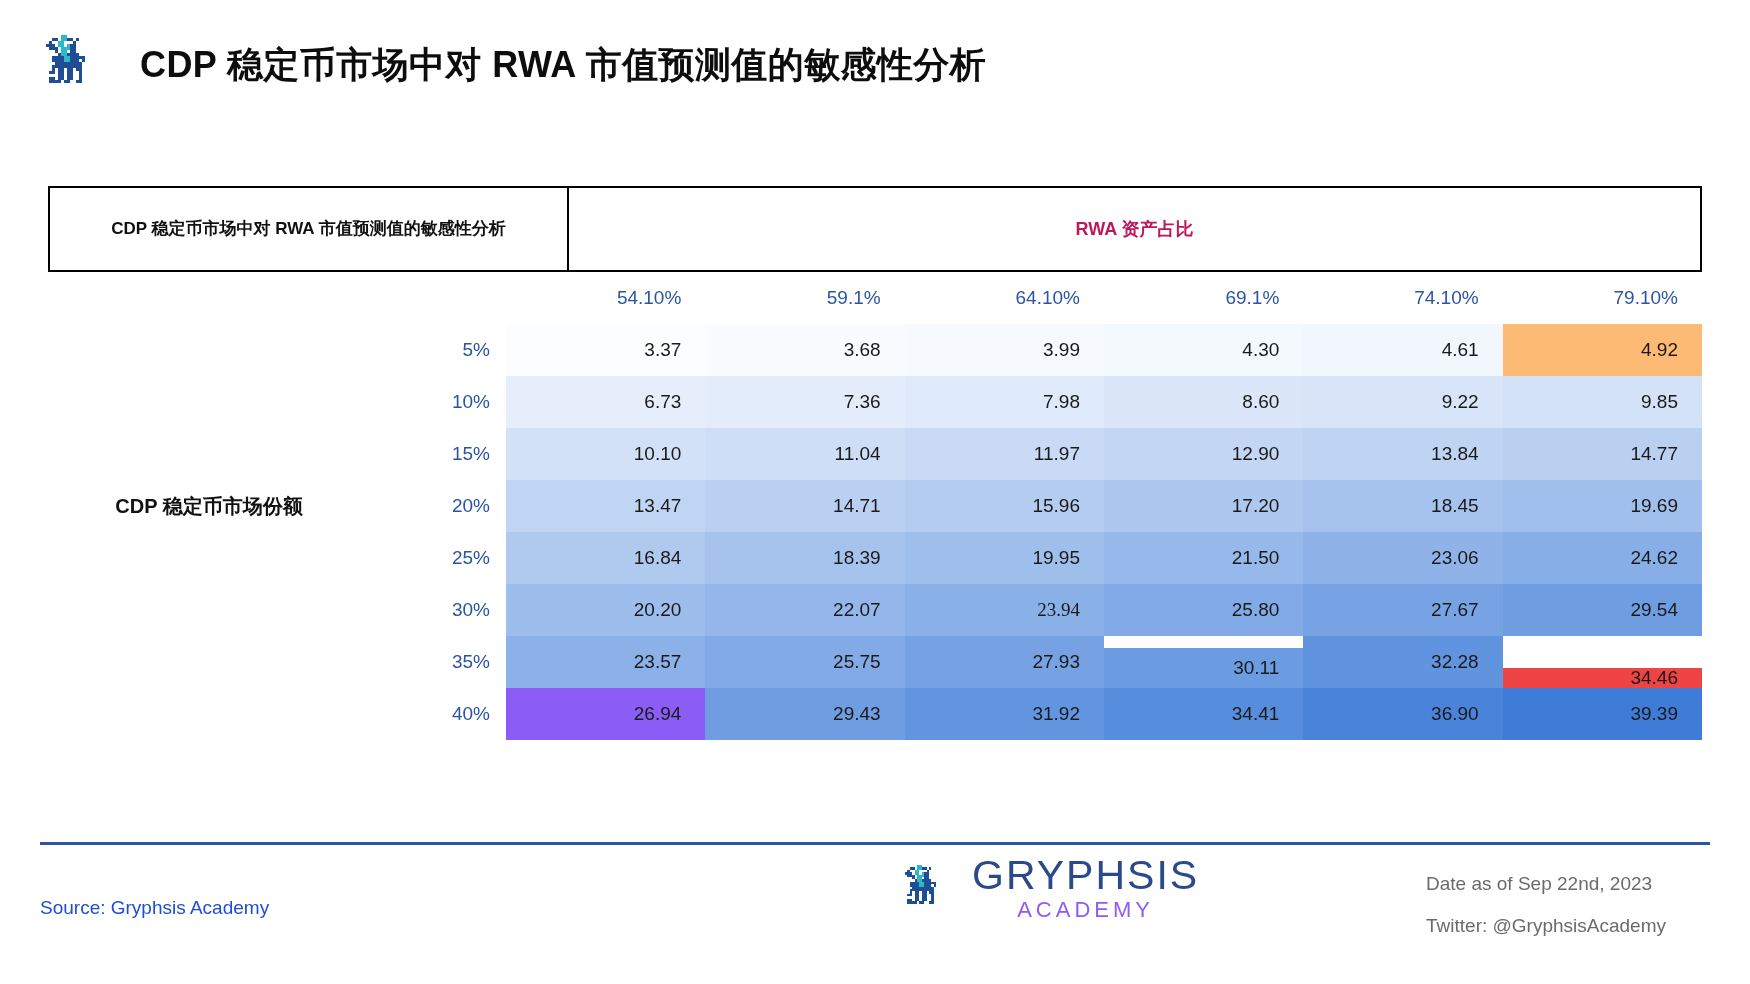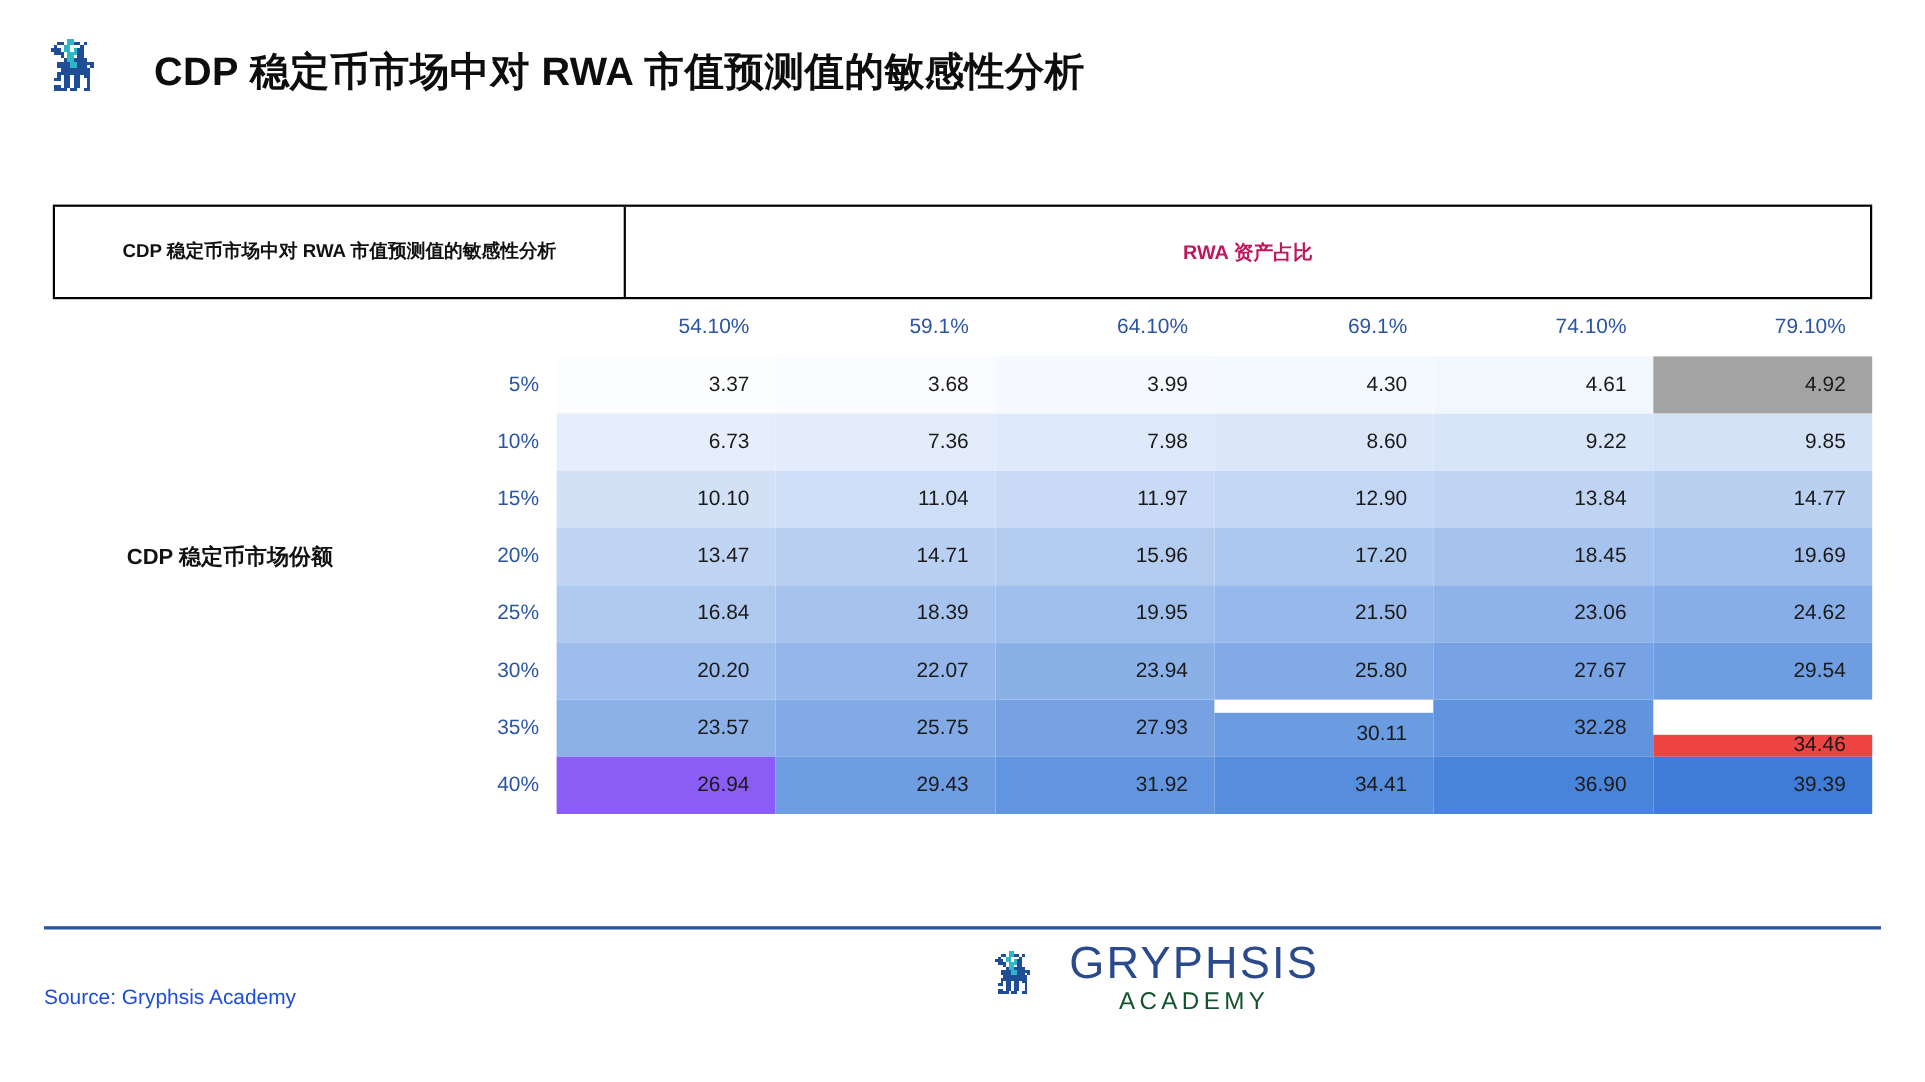--- a/index.html
+++ b/index.html
@@ -67,21 +67,21 @@
   .grid-inner { margin-left:322px; }
 
   
   .footer-rule { position:absolute; left:40px; top:842px; width:1670px; height:3px; background:#2b55a3; }
   .footer { position:absolute; left:0; top:845px; width:100%; height:139px; }
   .src { position:absolute; left:40px; top:52px; font-size:19px; color:#1d4ed8; }
   .foot-logo { position:absolute; left:900px; top:10px; display:flex; align-items:center; }
   .foot-logo-mark { width:58px; height:58px; }
   .foot-logo-text { margin-left:14px; }
   .gryphsis { font-size:41px; color:#2b4a8b; letter-spacing:2px; line-height:.98; font-weight:400; }
-  .academy { font-size:22px; color:#14532d; letter-spacing:4px; text-align:center; margin-top:2px; }
+  .academy { font-size:22px; color:#8b5cf6; letter-spacing:4px; text-align:center; margin-top:2px; }
   .meta { position:absolute; right:42px; top:28px; text-align:left; }
   .meta div { font-size:19px; color:#6b6b6b; margin-bottom:20px; white-space:nowrap; }
 </style>
 </head>
 <body>
 
 <div class="slide">
 
   <div class="header">
     <svg class="logo-mark" viewBox="0 0 24 24" shape-rendering="crispEdges">
@@ -143,21 +143,21 @@
           <div class="cell-colhdr">79.10%</div>
         </div>
 
         <div class="grid-row">
           <div class="cell-rowlabel">5%</div>
           <div class="cell-val" style="background: rgb(251, 253, 255);">3.37</div>
           <div class="cell-val" style="background: rgb(249, 251, 255);">3.68</div>
           <div class="cell-val" style="background: rgb(246, 250, 254);">3.99</div>
           <div class="cell-val" style="background: rgb(244, 249, 254);">4.30</div>
           <div class="cell-val" style="background: rgb(242, 247, 253);">4.61</div>
-          <div class="cell-val" style="background: #a3a3a3;">4.92</div>
+          <div class="cell-val" style="background: #fdba74;">4.92</div>
         </div>
 
         <div class="grid-row">
           <div class="cell-rowlabel">10%</div>
           <div class="cell-val" style="background: rgb(230, 238, 251);">6.73</div>
           <div class="cell-val" style="background: rgb(226, 236, 250);">7.36</div>
           <div class="cell-val" style="background: rgb(222, 234, 249);">7.98</div>
           <div class="cell-val" style="background: rgb(219, 231, 248);">8.60</div>
           <div class="cell-val" style="background: rgb(216, 229, 248);">9.22</div>
           <div class="cell-val" style="background: rgb(212, 226, 247);">9.85</div>
@@ -190,21 +190,21 @@
           <div class="cell-val" style="background: rgb(158, 190, 236);">19.95</div>
           <div class="cell-val" style="background: rgb(150, 184, 234);">21.50</div>
           <div class="cell-val" style="background: rgb(143, 179, 233);">23.06</div>
           <div class="cell-val" style="background: rgb(135, 174, 231);">24.62</div>
         </div>
 
         <div class="grid-row">
           <div class="cell-rowlabel">30%</div>
           <div class="cell-val" style="background: rgb(157, 189, 236);">20.20</div>
           <div class="cell-val" style="background: rgb(148, 182, 234);">22.07</div>
-          <div class="cell-val" style="background: rgb(138, 176, 232);">23.94</div>
+          <div class="cell-val" style="background: rgb(138, 176, 232); font-family: Liberation Serif, serif;">23.94</div>
           <div class="cell-val" style="background: rgb(129, 170, 230);">25.80</div>
           <div class="cell-val" style="background: rgb(119, 163, 228);">27.67</div>
           <div class="cell-val" style="background: rgb(110, 157, 226);">29.54</div>
         </div>
 
         <div class="grid-row">
           <div class="cell-rowlabel">35%</div>
           <div class="cell-val" style="background: rgb(140, 177, 232);">23.57</div>
           <div class="cell-val" style="background: rgb(129, 170, 230);">25.75</div>
           <div class="cell-val" style="background: rgb(118, 162, 228);">27.93</div>
@@ -266,15 +266,19 @@
             <rect x="8" y="9" width="2" height="2"></rect>
           <rect x="9" y="5" width="1" height="2"></rect>
         </g>
       </svg>
       <div class="foot-logo-text">
         <div class="gryphsis">GRYPHSIS</div>
         <div class="academy">ACADEMY</div>
       </div>
     </div>
 
+    <div class="meta">
+      <div>Date as of Sep 22nd, 2023</div>
+      <div>Twitter: @GryphsisAcademy</div>
+    </div>
   </div>
 
 </div>
 
 </body></html>

